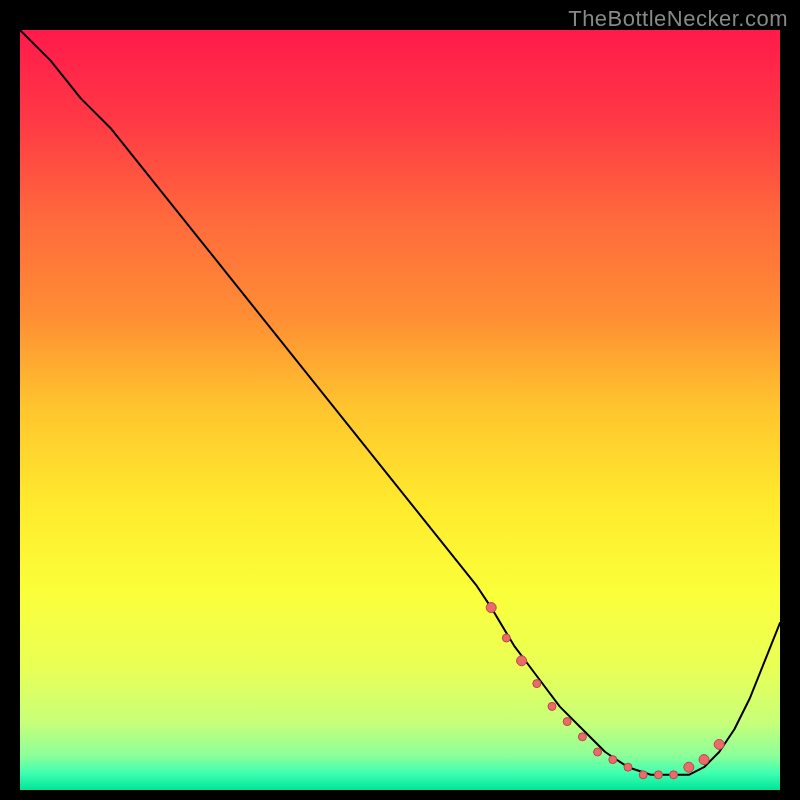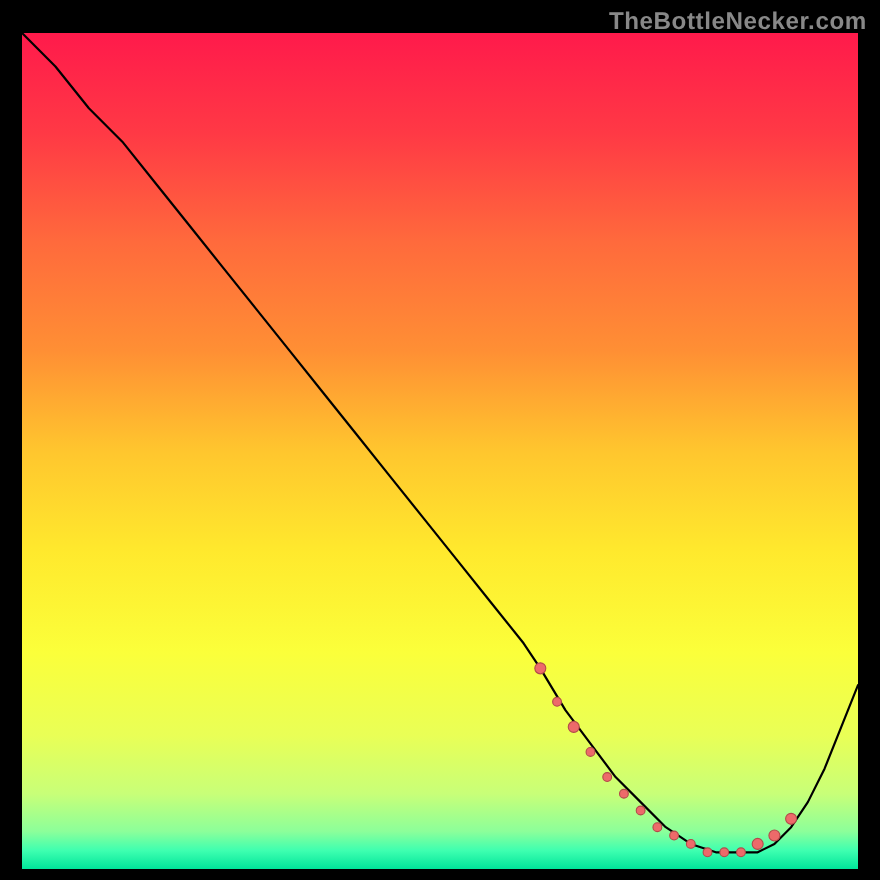--- a/index.html
+++ b/index.html
@@ -8,21 +8,20 @@
     width: 800px;
     height: 800px;
     background: #000;
     overflow: hidden;
   }
   .frame {
     position: relative;
     width: 800px;
     height: 800px;
     background: #000;
-    font-weight: bold;
   }
   .watermark {
     position: absolute;
     top: 6px;
     right: 12px;
     font-family: Arial, Helvetica, sans-serif;
     font-size: 22px;
     color: #888;
     letter-spacing: 0.5px;
     user-select: none;

